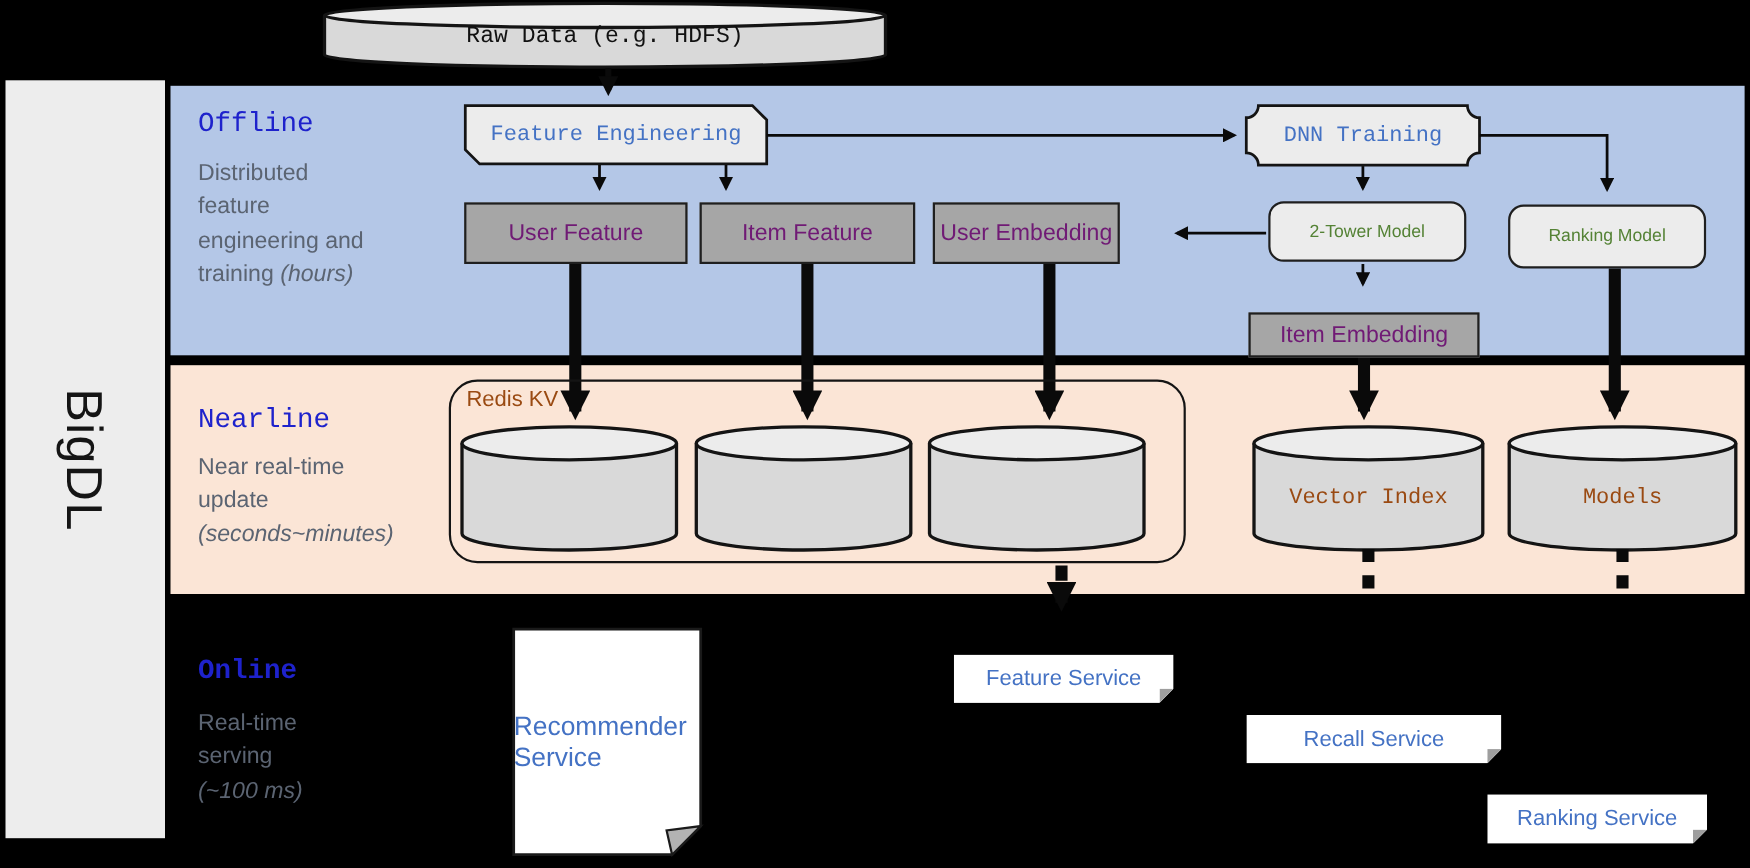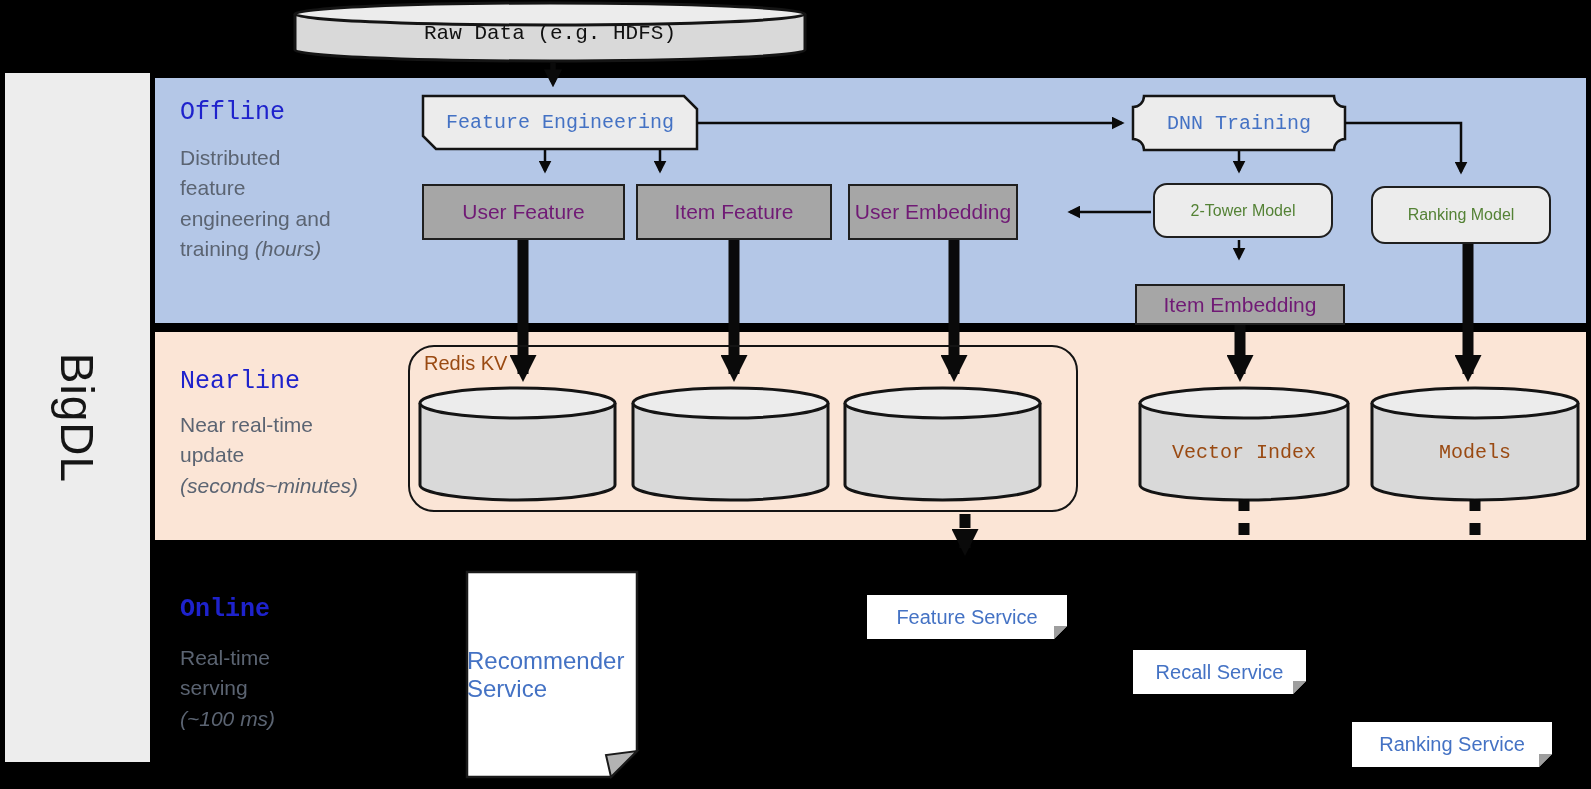--- a/index.html
+++ b/index.html
@@ -157,21 +157,21 @@
   <div class="abs sec-desc" style="left:180px;top:643px;width:120px;">
     <span>Real-time serving</span>
     <i>(~100 ms)</i>
   </div>
 
   <div class="doc-text">Recommender Service</div>
   <div class="svc" style="left:867px;top:563px;width:200px;height:44px;margin-top:32px;">
     <span>Feature Service</span>
     <div class="fold"></div>
   </div>
-  <div class="svc" style="left:1133px;top:650px;width:173px;height:44px;">
+  <div class="svc" style="left:1133px;top:650px;width:232px;height:44px;">
     <span>Recall Service</span>
     <div class="fold"></div>
   </div>
   <div class="svc" style="left:1352px;top:722px;width:200px;height:45px;">
     <span>Ranking Service</span>
     <div class="fold"></div>
   </div>
 
 </div>
 

